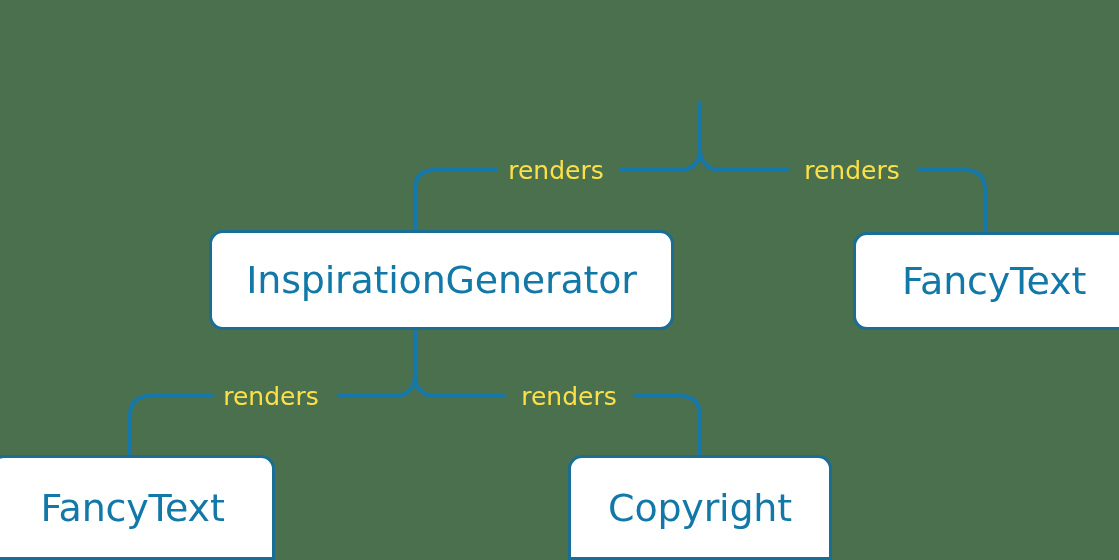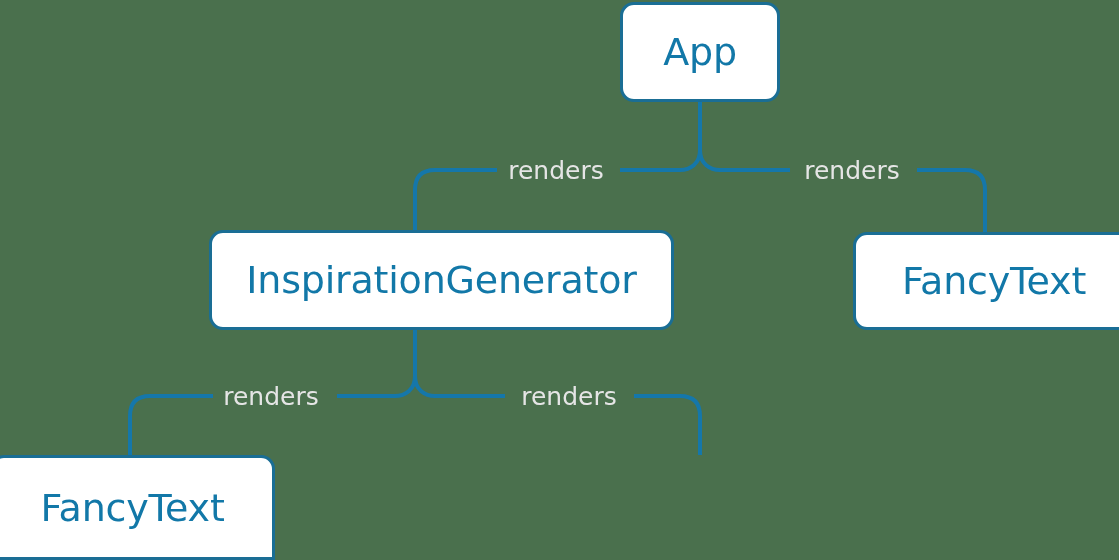--- a/index.html
+++ b/index.html
@@ -41,21 +41,21 @@
     letter-spacing: -0.2px;
     line-height: 1;
     white-space: nowrap;
   }
   .node-label {
     display: block;
     padding: 0 12px;
   }
   .edge-label {
     position: absolute;
-    color: #e5e5e5;
+    color: #fde047;
     font-family: "DejaVu Sans", sans-serif;
     font-size: 25px;
     font-weight: 400;
     line-height: 1;
     white-space: nowrap;
     transform: translate(-50%, -50%);
   }
   #node-app        { left: 620px; top: 2px;   width: 160px; height: 100px; }
   #node-inspgen    { left: 209px; top: 230px; width: 465px; height: 100px; }
   #node-fancytext-right { left: 853px; top: 232px; width: 282px; height: 98px; }
@@ -86,35 +86,35 @@
       <path d="M415 330 L415 376"></path>
       <path d="M415 376 C415 390 405 396 395 396 L337 396"></path>
       <path d="M415 376 C415 390 425 396 435 396 L505 396"></path>
 
       <path d="M213 396 L150 396 Q130 396 130 416 L130 455"></path>
 
       <path d="M634 396 L680 396 Q700 396 700 416 L700 455"></path>
     </g>
   </svg>
 
-  <div class="node-box" id="node-app">
-    <span class="node-label">App</span>
-  </div>
 
   <div class="node-box" id="node-inspgen">
     <span class="node-label">InspirationGenerator</span>
   </div>
 
   <div class="node-box" id="node-fancytext-right">
     <span class="node-label">FancyText</span>
   </div>
 
   <div class="node-box" id="node-fancytext-left">
     <span class="node-label">FancyText</span>
   </div>
 
+  <div class="node-box" id="node-copyright">
+    <span class="node-label">Copyright</span>
+  </div>
 
   <span class="edge-label" id="label-renders-1">renders</span>
   <span class="edge-label" id="label-renders-2">renders</span>
   <span class="edge-label" id="label-renders-3">renders</span>
   <span class="edge-label" id="label-renders-4">renders</span>
 
 </div>
 
 </body></html>

